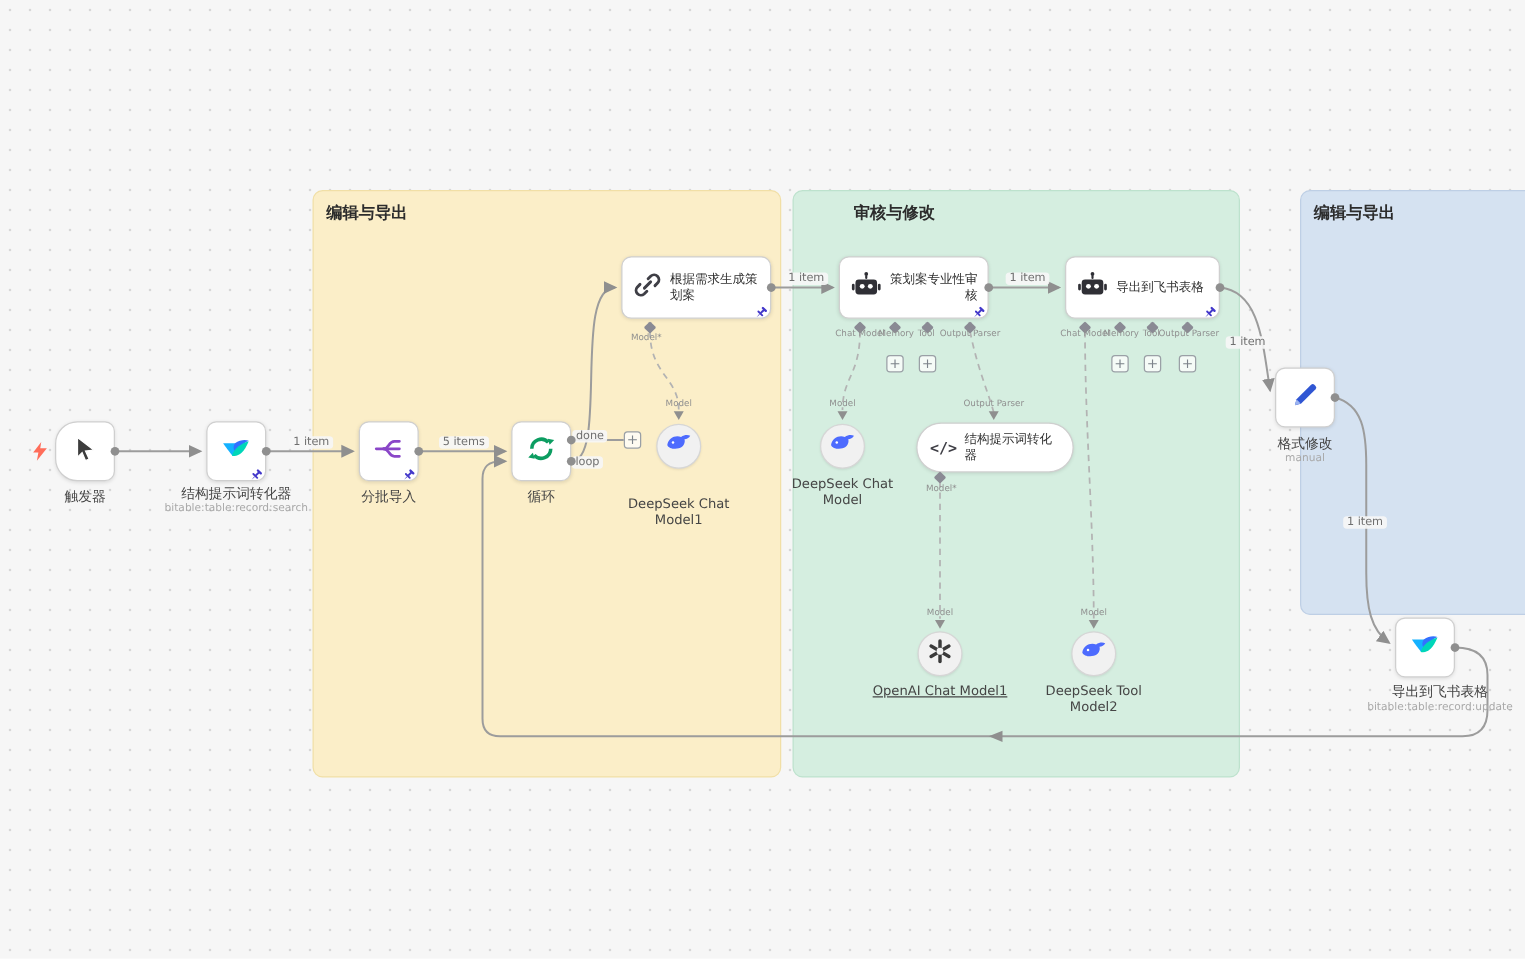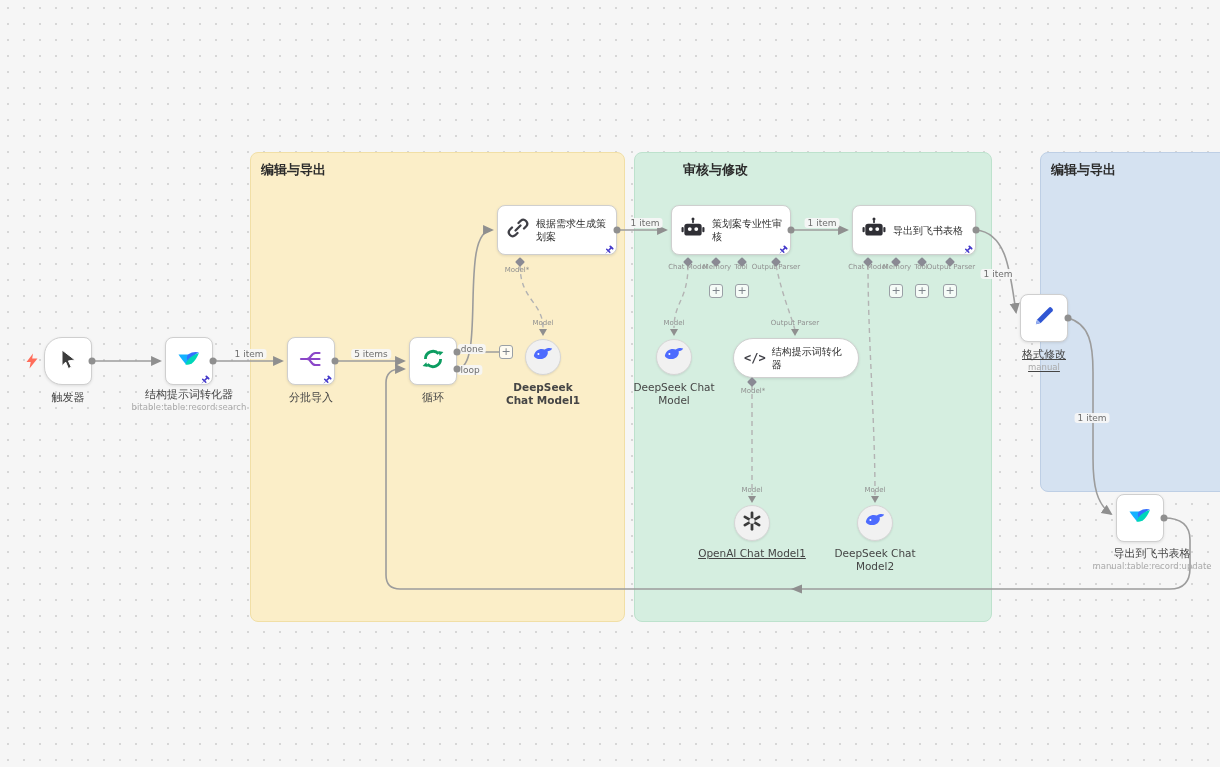--- a/index.html
+++ b/index.html
@@ -186,21 +186,21 @@
           <g transform="rotate(45 6 6)" fill="#4338ca">
             <rect x="5.1" y="1.4" width="1.8" height="4.6"></rect>
             <rect x="3.2" y="0.4" width="5.6" height="2" rx="1"></rect>
             <rect x="2.8" y="5.6" width="6.4" height="1.6" rx="0.8"></rect>
             <path d="M5.6 7.4 H6.4 L6 11 Z"></path>
           </g>
         </svg>
     </span>
   </div>
 
-  <div class="node wide" style="left:671px;top:205px;">
+  <div class="node wide" style="left:671px;top:205px;text-align:right;">
     <span>
       <svg width="26" height="26" viewBox="0 0 24 24" fill="#2f2f35">
         <rect x="4" y="8" width="16" height="11" rx="2.5"></rect>
           <circle cx="9" cy="13" r="1.8" fill="#fff"></circle>
           <circle cx="15" cy="13" r="1.8" fill="#fff"></circle>
         <rect x="11.2" y="4.6" width="1.6" height="3" rx="0.8"></rect>
           <circle cx="12" cy="3.8" r="1.4"></circle>
         <rect x="1.4" y="11" width="2" height="5" rx="1"></rect>
           <rect x="20.6" y="11" width="2" height="5" rx="1"></rect>
       </svg>
@@ -304,31 +304,31 @@
     </span>
   </div>
 
   <div class="node-label" style="left:68px;top:391px;">触发器</div>
   <div class="node-label" style="left:189px;top:388px;">
     <div>结构提示词转化器</div>
     <div class="node-sub">bitable:table:record:search</div>
   </div>
   <div class="node-label" style="left:311px;top:391px;">分批导入</div>
   <div class="node-label" style="left:433px;top:391px;">循环</div>
-  <div class="circle-label" style="left:543px;top:381px;font-weight:bold;">DeepSeek Chat Model1</div>
+  <div class="circle-label" style="left:543px;top:397px;">DeepSeek Chat Model1</div>
   <div class="circle-label" style="left:674px;top:381px;">DeepSeek Chat Model</div>
   <div class="circle-label" style="left:752px;top:547px;width:130px;text-decoration:underline;">OpenAI Chat Model1</div>
-  <div class="circle-label" style="left:875px;top:547px;">DeepSeek Chat Model2</div>
-  <div class="node-label" style="left:1044px;top:348px;text-decoration:underline;">
+  <div class="circle-label" style="left:875px;top:547px;">DeepSeek Tool Model2</div>
+  <div class="node-label" style="left:1044px;top:348px;">
     <div>格式修改</div>
     <div class="node-sub">manual</div>
   </div>
   <div class="node-label" style="left:1140px;top:547px;margin-left:12px;">
     <div>导出到飞书表格</div>
-    <div class="node-sub">manual:table:record:update</div>
+    <div class="node-sub">bitable:table:record:update</div>
   </div>
 
   <div class="edge-label" style="left:249px;top:354px;">1 item</div>
   <div class="edge-label" style="left:371px;top:354px;">5 items</div>
   <div class="edge-label" style="left:472px;top:349px;">done</div>
   <div class="edge-label" style="left:470px;top:370px;">loop</div>
   <div class="edge-label" style="left:645px;top:223px;">1 item</div>
   <div class="edge-label" style="left:822px;top:223px;">1 item</div>
   <div class="edge-label" style="left:998px;top:274px;">1 item</div>
   <div class="edge-label" style="left:1092px;top:418px;">1 item</div>

